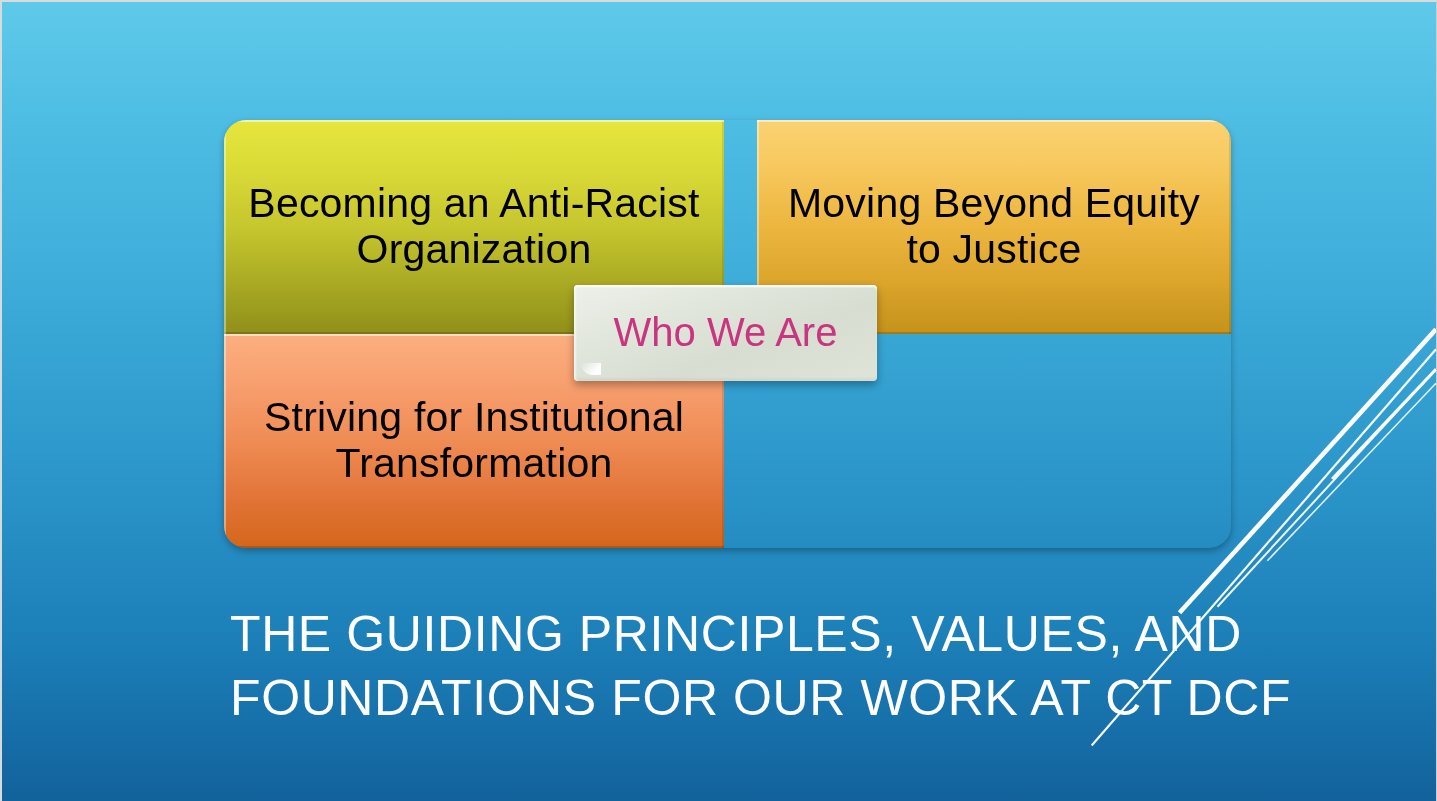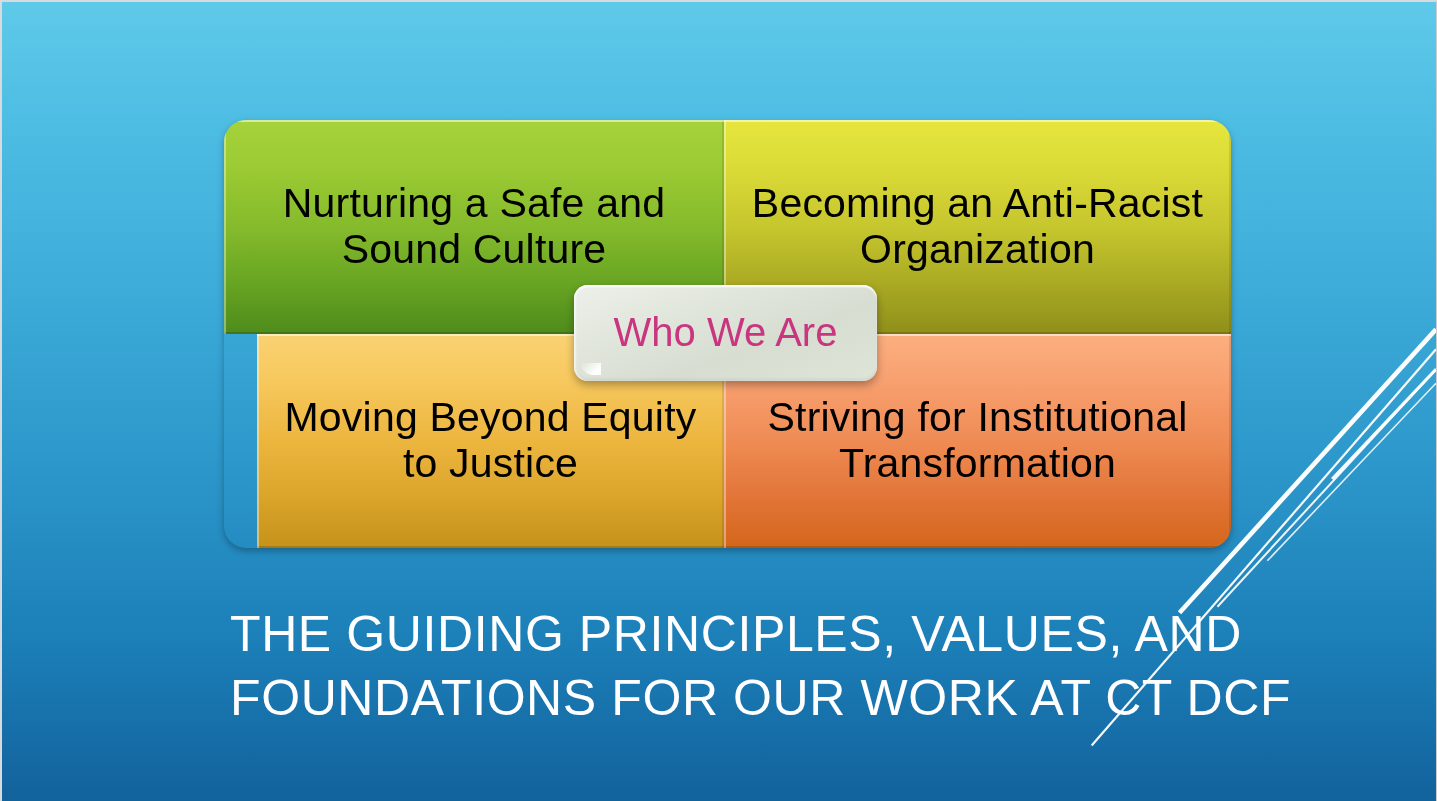--- a/index.html
+++ b/index.html
@@ -104,21 +104,21 @@
       inset 0 -2px 0 rgba(0,0,0,0.16);
   }
 
   
   #center-box {
     position: absolute;
     left: 572px;
     top: 283px;
     width: 303px;
     height: 96px;
-    border-radius: 14px;
+    border-radius: 4px;
     background: linear-gradient(160deg, #EDF0EA 0%, #E2E7DD 30%, #D7DDD1 62%, #DFE4D9 100%);
     box-shadow:
       0 4px 9px rgba(0,0,0,0.32),
       inset 0 2px 2px rgba(255,255,255,0.95),
       inset 2px 0 2px rgba(255,255,255,0.6),
       inset 0 -2px 3px rgba(0,0,0,0.07);
     display: flex;
     align-items: center;
     justify-content: flex-end;
     text-align: center;
@@ -173,23 +173,20 @@
       <line x1="1092" y1="745" x2="1437" y2="348" stroke-width="2.2" opacity="0.95"></line>
       <line x1="1180" y1="612" x2="1437" y2="328" stroke-width="4.6" opacity="0.98"></line>
       <line x1="1218" y1="606" x2="1437" y2="368" stroke-width="2.0" opacity="0.92"></line>
       <line x1="1333" y1="478" x2="1437" y2="368" stroke-width="3.2" opacity="0.95"></line>
       <line x1="1268" y1="560" x2="1437" y2="382" stroke-width="1.6" opacity="0.85"></line>
     </g>
   </svg>
 
   <div id="matrix">
 
-    <div class="quad" id="quad-tl">
-      <span class="qtext">Nurturing a Safe and Sound Culture</span>
-    </div>
 
     <div class="quad" id="quad-tr">
       <span class="qtext">Becoming an Anti-Racist Organization</span>
     </div>
 
     <div class="quad" id="quad-bl">
       <span class="qtext">Moving Beyond Equity to Justice</span>
     </div>
 
     <div class="quad" id="quad-br">

